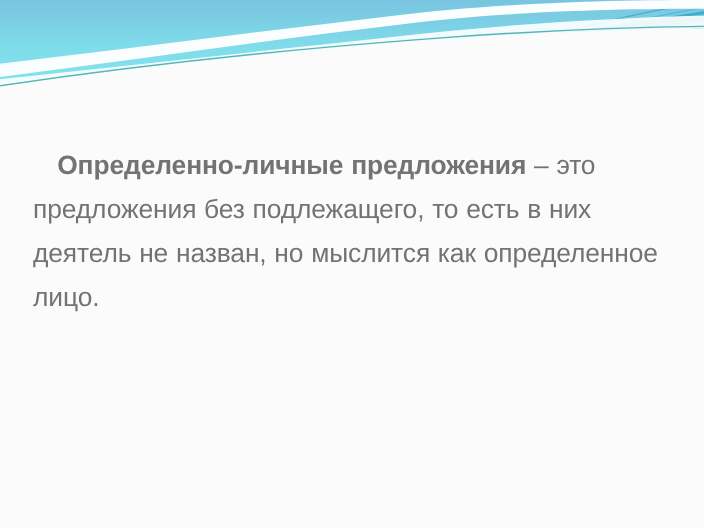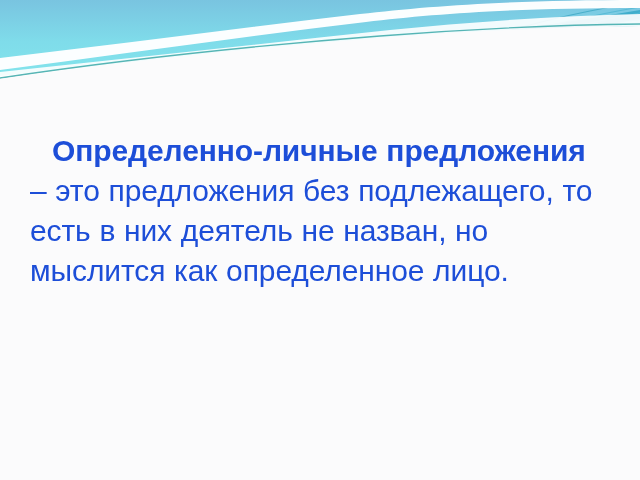--- a/index.html
+++ b/index.html
@@ -37,22 +37,22 @@
   
   .content {
     position: absolute;
     left: 30px;
     top: 131px;
     width: 580px;
   }
 
   .definition {
     margin: 0;
-    color: #1d4ed8;
-    font-size: 30px;
+    color: #737373;
+    font-size: 24px;
     line-height: 40px;
     letter-spacing: -0.1px;
     text-indent: 22px;
     word-spacing: 0.5px;
   }
 
   .definition .term {
     font-weight: bold;
   }
 </style>

